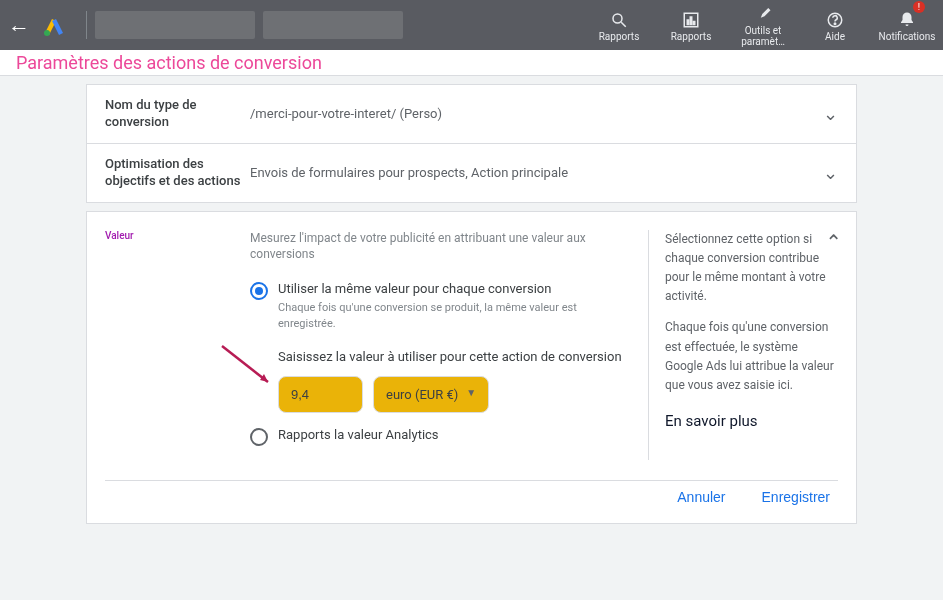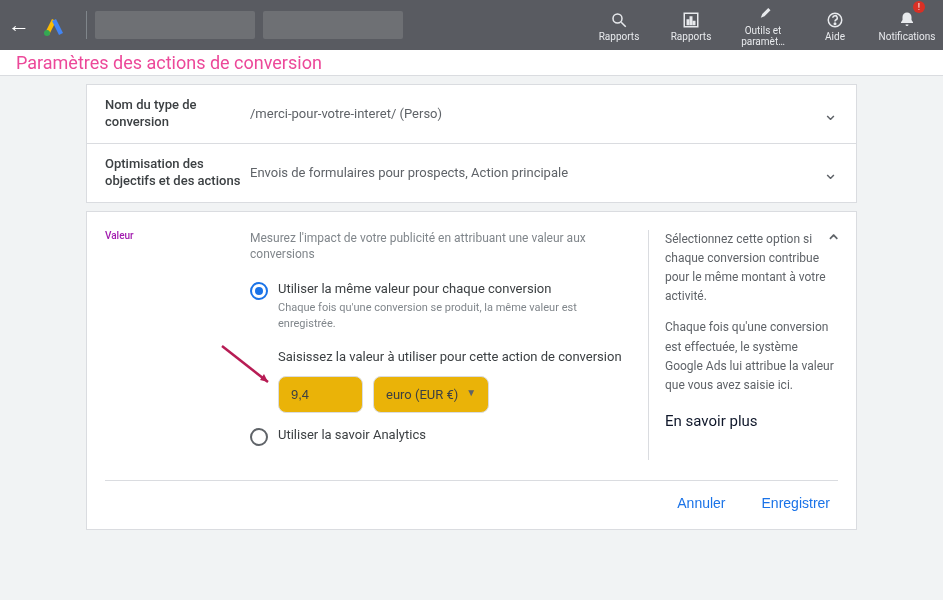--- a/index.html
+++ b/index.html
@@ -96,21 +96,21 @@
     }
     .value-input { width: 85px; }
     .currency-select { display: flex; gap: 8px; cursor: pointer; }
     .currency-select .dd { font-size: 10px; color: #5f6368; }
     .arrow-anno {
       position: absolute; width: 56px; height: 46px; pointer-events: none;
     }
     .learn-link { color: #0f172a; font-size: 15px; cursor: pointer; margin-top: 14px; display: inline-block; }
     .valeur-actions {
       display: flex; justify-content: flex-end; gap: 20px;
-      margin-top: 20px; border-top: 1px solid #dadce0; padding-top: 8px;
+      margin-top: 20px; border-top: 1px solid #dadce0; padding-top: 2px;
     }
     .btn-text {
       color: #1a73e8; font-size: 14px; font-weight: 500; cursor: pointer;
       padding: 6px 8px; background: none; border: none;
     }
     .valeur-wrap { position: relative; }
   </style>
 </head>
 <body>
 
@@ -215,21 +215,21 @@
                 <span>euro (EUR €)</span>
                 <span class="dd">▼</span>
               </div>
             </div>
           </div>
         </div>
 
         <div class="option">
           <span class="radio"></span>
           <div class="option-body">
-            <div class="option-title">Utiliser la savoir Analytics</div>
+            <div class="option-title">Rapports la valeur Analytics</div>
           </div>
         </div>
 
       </div>
 
       <div class="valeur-right">
         <span class="collapse-chevron">⌃</span>
         <p>Sélectionnez cette option si chaque conversion contribue pour le même montant à votre activité.</p>
         <p style="margin-top:12px;">Chaque fois qu'une conversion est effectuée, le système Google Ads lui attribue la valeur que vous avez saisie ici.</p>
         <a class="learn-link">En savoir plus</a>

